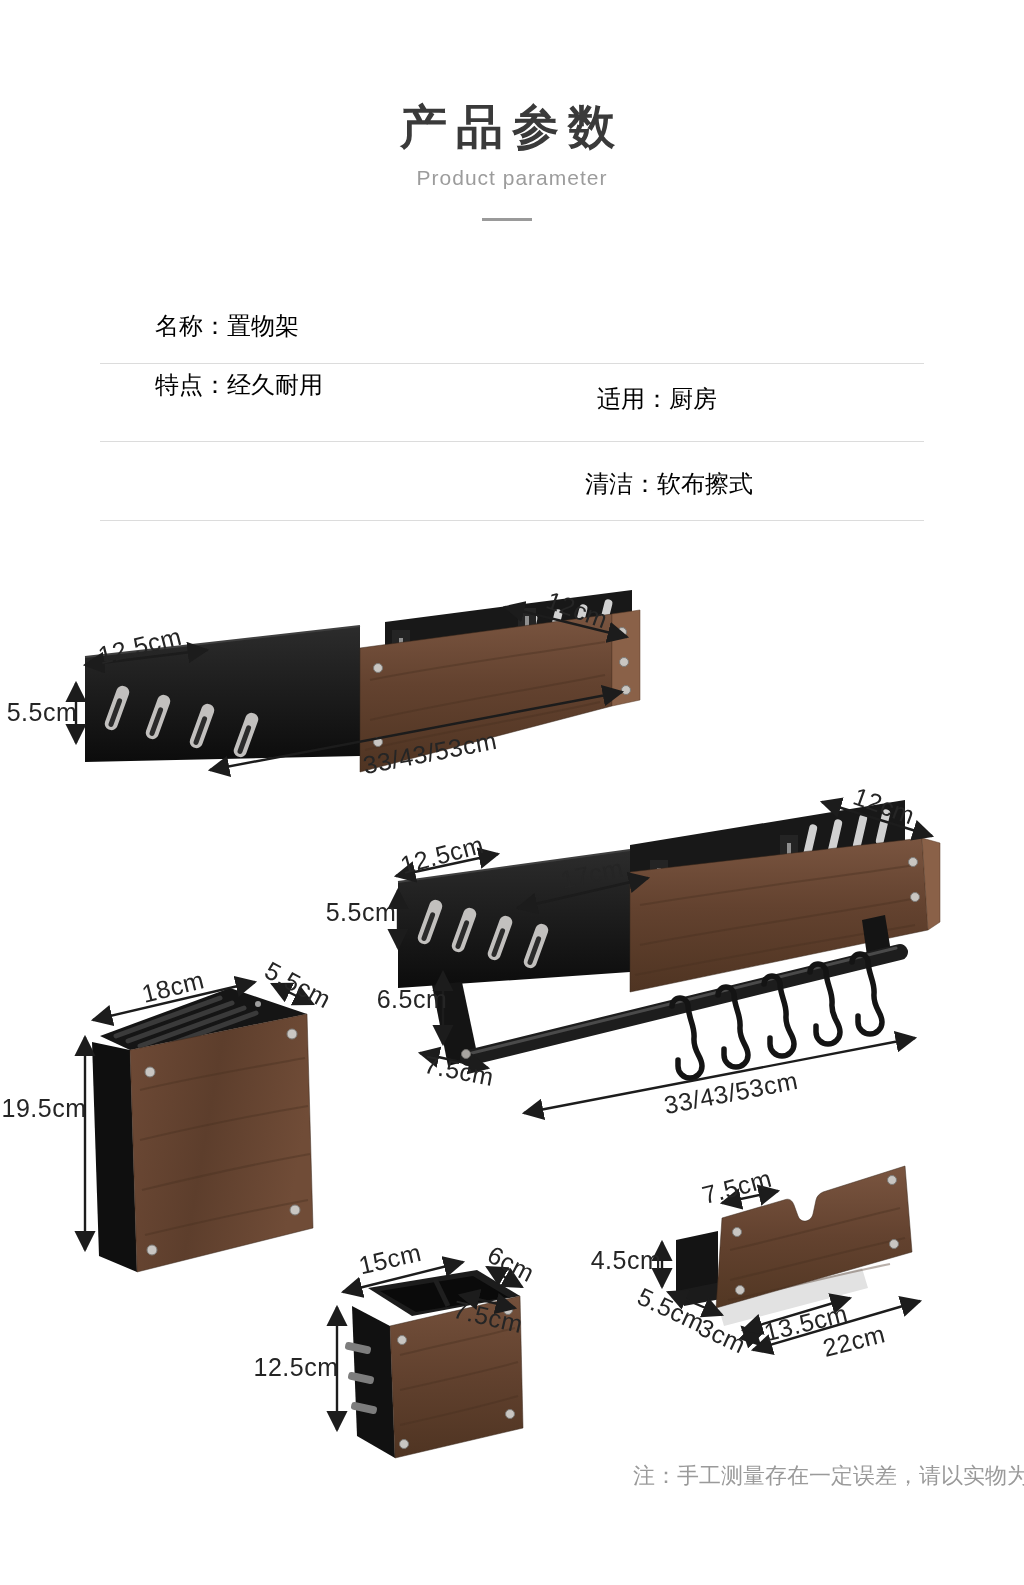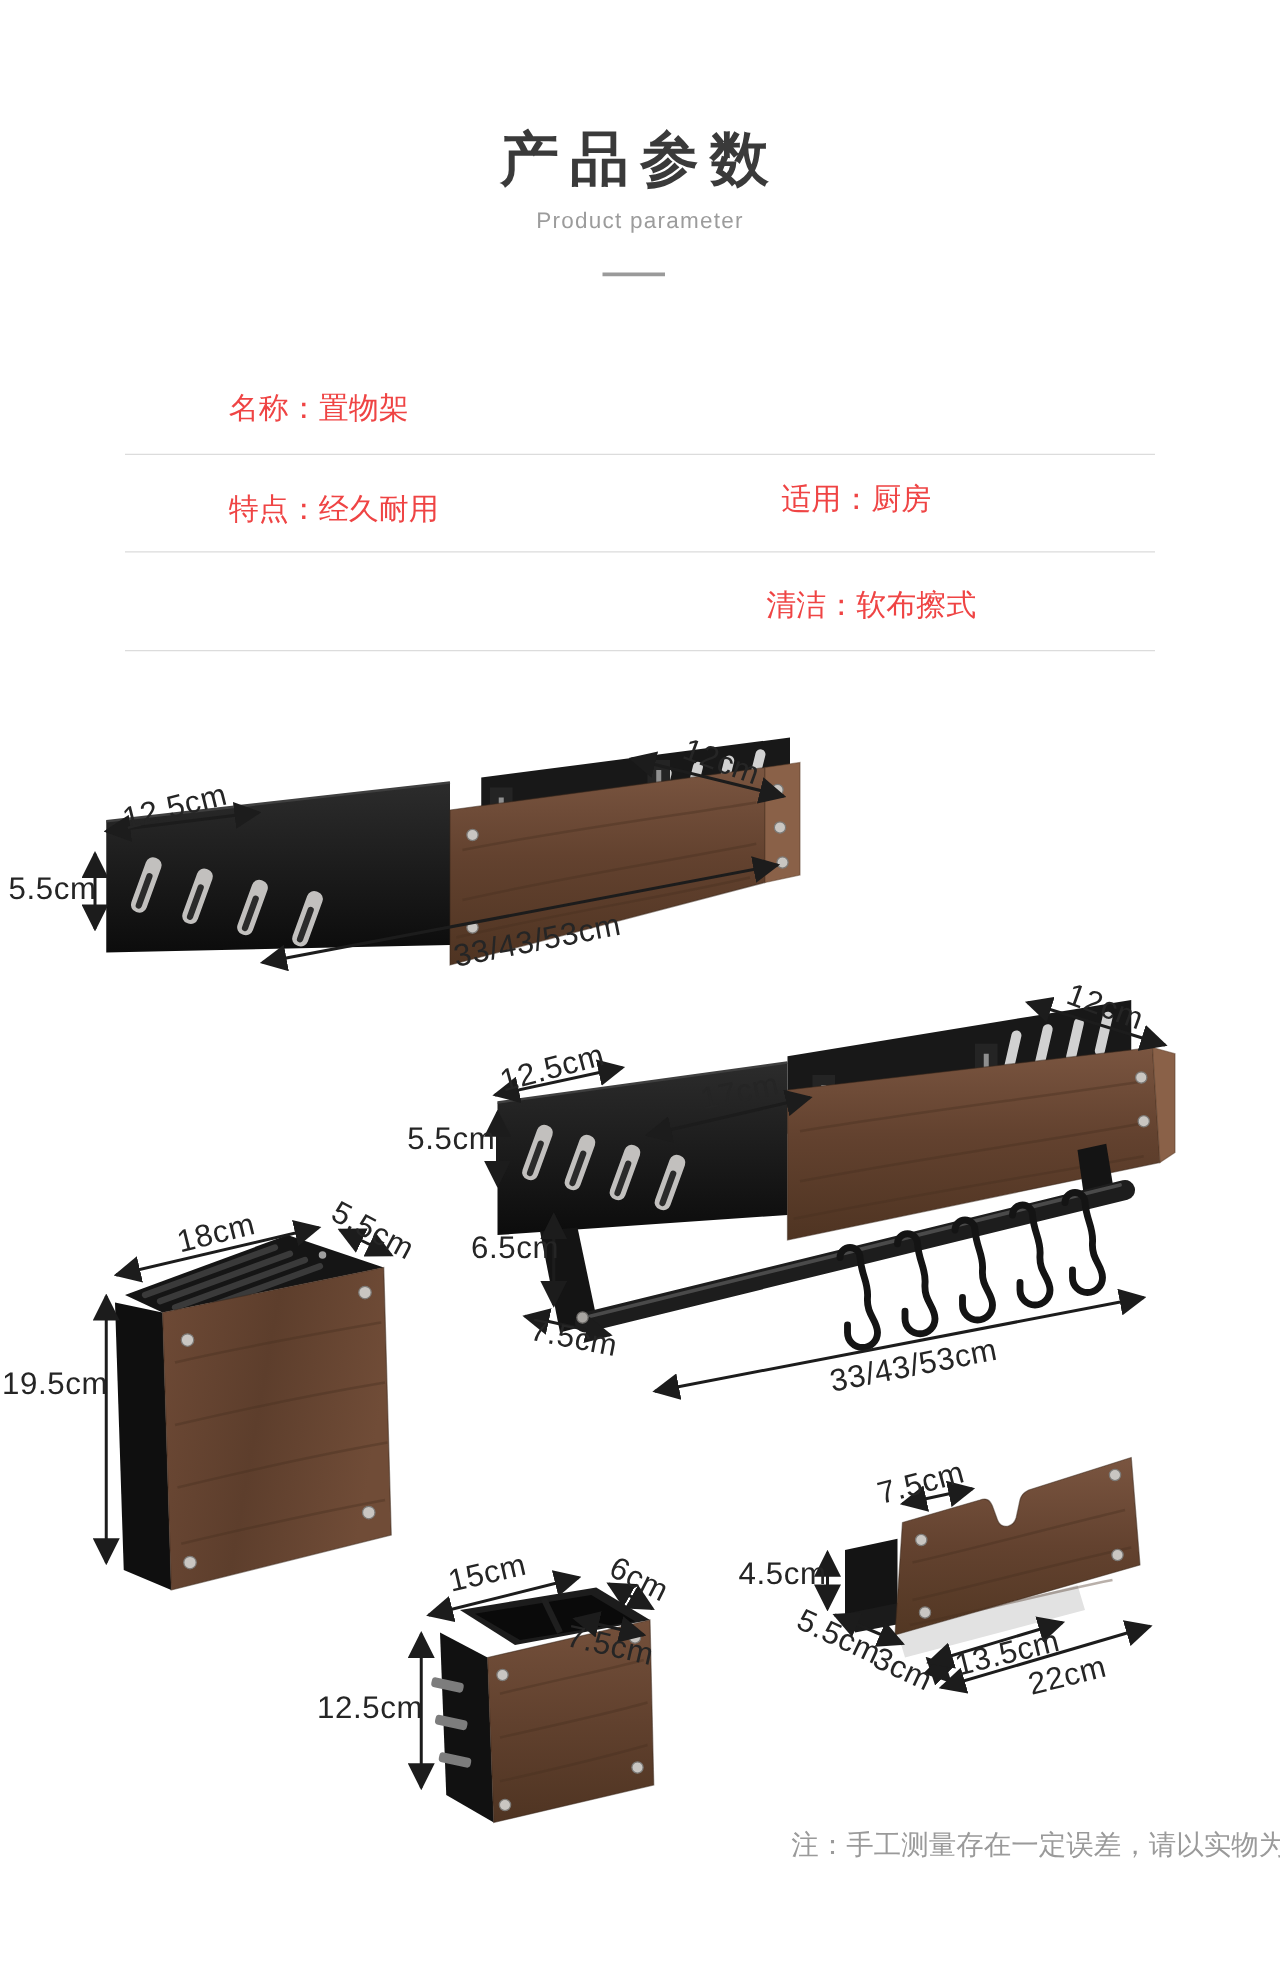--- a/index.html
+++ b/index.html
@@ -2,24 +2,24 @@
 <html><head>
 <meta charset="utf-8">
 <style>
   html,body{margin:0;padding:0;background:#ffffff;}
   .page{position:relative;width:1024px;height:1561px;background:#fff;overflow:hidden;
         font-family:"Liberation Sans",sans-serif;color:#333;}
   
   .title{position:absolute;left:0;top:96px;width:100%;text-align:center;
          font-size:47px;font-weight:600;letter-spacing:9px;color:#3a3a3a;margin:0;}
   .subtitle{position:absolute;left:0;top:166px;width:100%;text-align:center;
-            font-size:18px;color:#9c9c9c;letter-spacing:1px;}
+            font-size:21px;color:#9c9c9c;letter-spacing:1px;}
   .title-rule{position:absolute;left:482px;top:218px;width:50px;height:3px;background:#9a9a9a;}
   
-  .spec-cell{position:absolute;font-size:24px;color:#ef4444;white-space:nowrap;margin-left:28px;}
+  .spec-cell{position:absolute;font-size:24px;color:#000000;white-space:nowrap;}
   .spec-div{position:absolute;left:100px;width:824px;height:1px;background:#dcdcdc;}
   
   .fig{position:absolute;}
   .dim{position:absolute;transform:translate(-50%,-50%) rotate(var(--r,0deg));
        font-size:25px;font-weight:500;color:#252525;white-space:nowrap;letter-spacing:.5px;}
   .note{position:absolute;left:633px;top:1461px;font-size:22px;color:#9a9a9a;white-space:nowrap;}
   .banner{position:absolute;left:415px;top:1561px;width:161px;height:24px;background:#8ba5d8;
           border:2px solid #8a96aa;box-sizing:border-box;overflow:hidden;}
   .banner i{position:absolute;background:#3a4a6b;border-radius:2px 2px 0 0;}
 </style>
@@ -27,21 +27,21 @@
 <body>
 
 <div class="page">
 
   <h1 class="title">产品参数</h1>
   <div class="subtitle">Product parameter</div>
   <div class="title-rule"></div>
 
   <div class="spec-cell" style="left:155px;top:310px"><span>名称：</span><span>置物架</span></div>
   <div class="spec-div" style="top:363px"></div>
-  <div class="spec-cell" style="left:155px;top:391px"><span>特点：</span><span>经久耐用</span></div>
+  <div class="spec-cell" style="left:155px;top:369px"><span>特点：</span><span>经久耐用</span></div>
   <div class="spec-cell" style="left:597px;top:383px"><span>适用：</span><span>厨房</span></div>
   <div class="spec-div" style="top:441px"></div>
   <div class="spec-cell" style="left:585px;top:468px"><span>清洁：</span><span>软布擦式</span></div>
   <div class="spec-div" style="top:520px"></div>
 
   <svg class="fig" style="left:60px;top:580px" width="620" height="230" viewBox="0 0 620 230">
     <defs>
       <marker id="ah1" viewBox="0 0 10 10" refX="9" refY="5" markerWidth="9" markerHeight="9" orient="auto-start-reverse">
           <path d="M0,0L10,5L0,10z" fill="#1c1c1c"></path>
         </marker>

